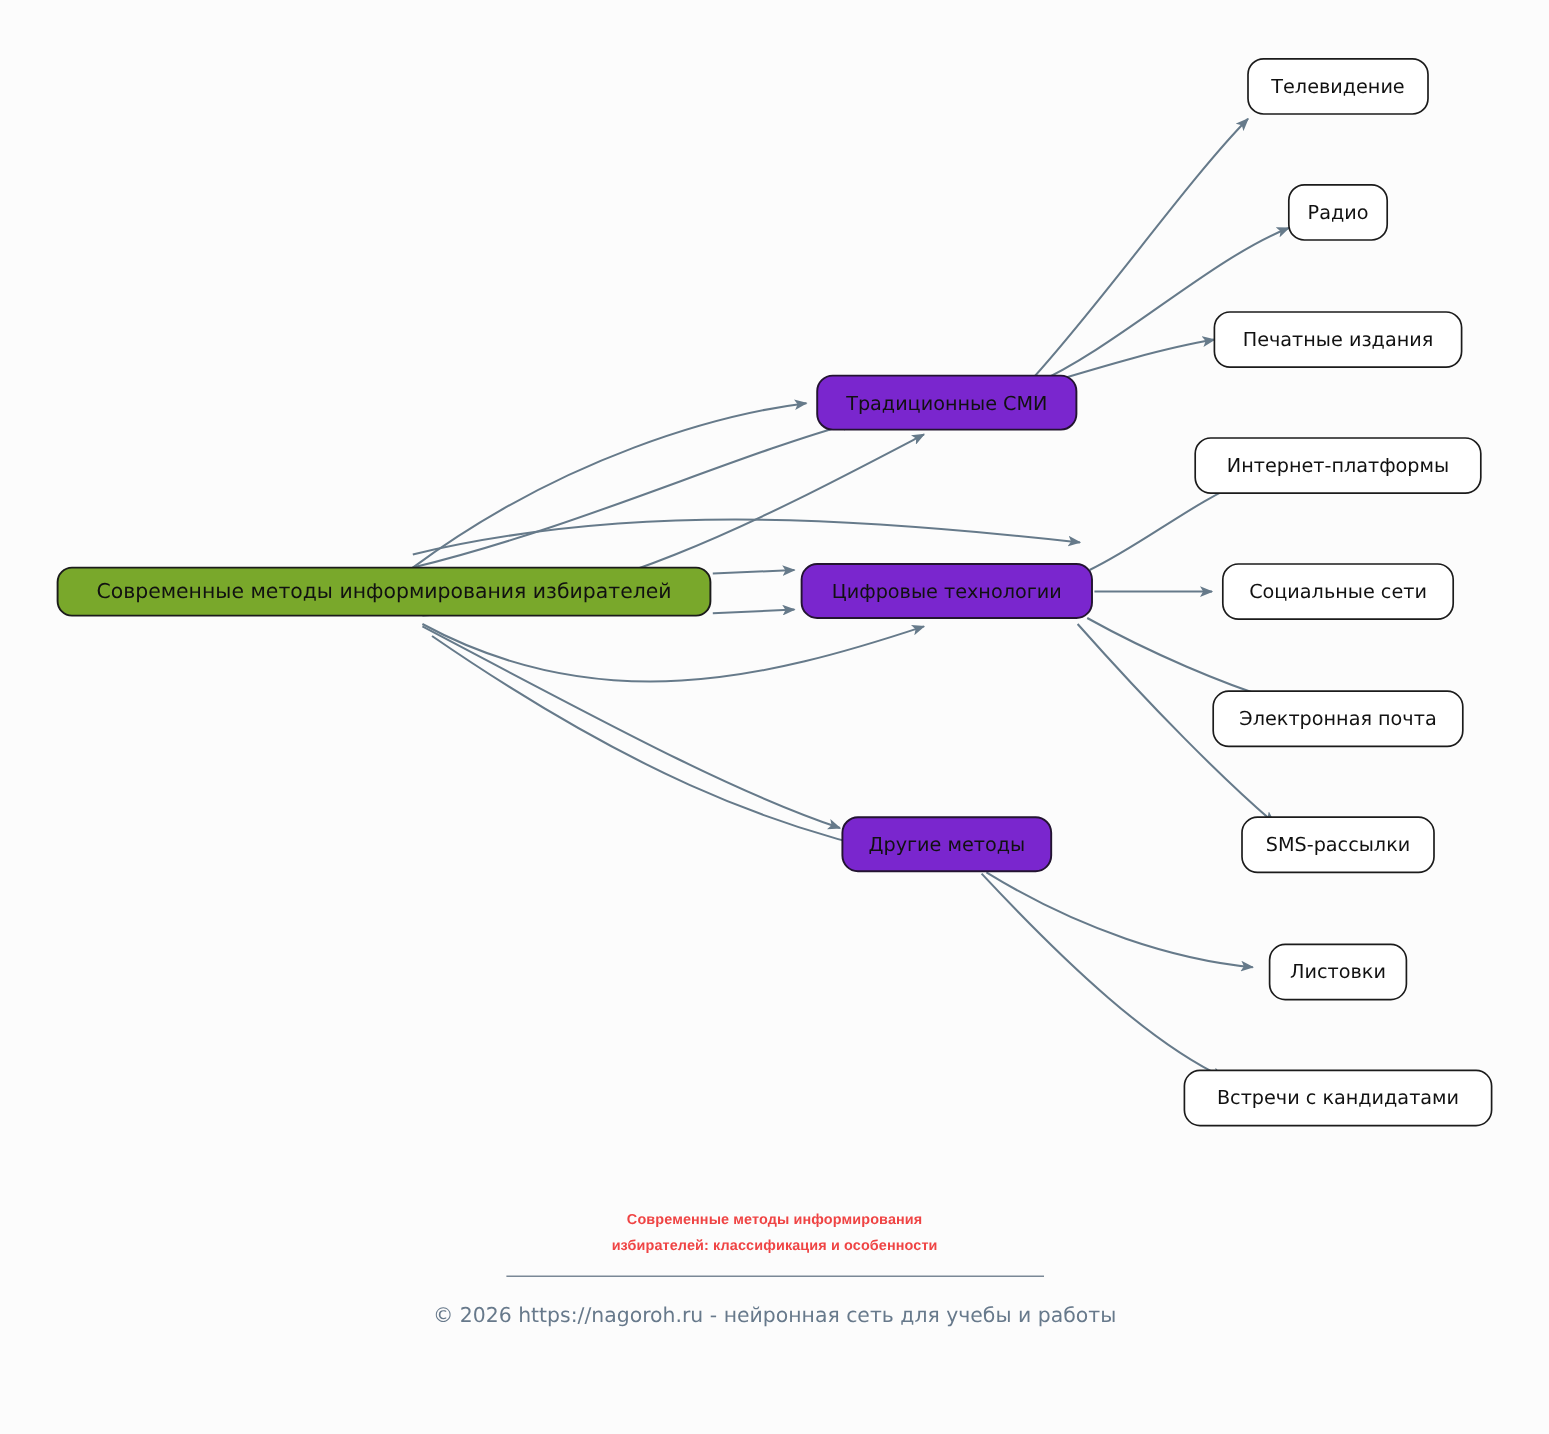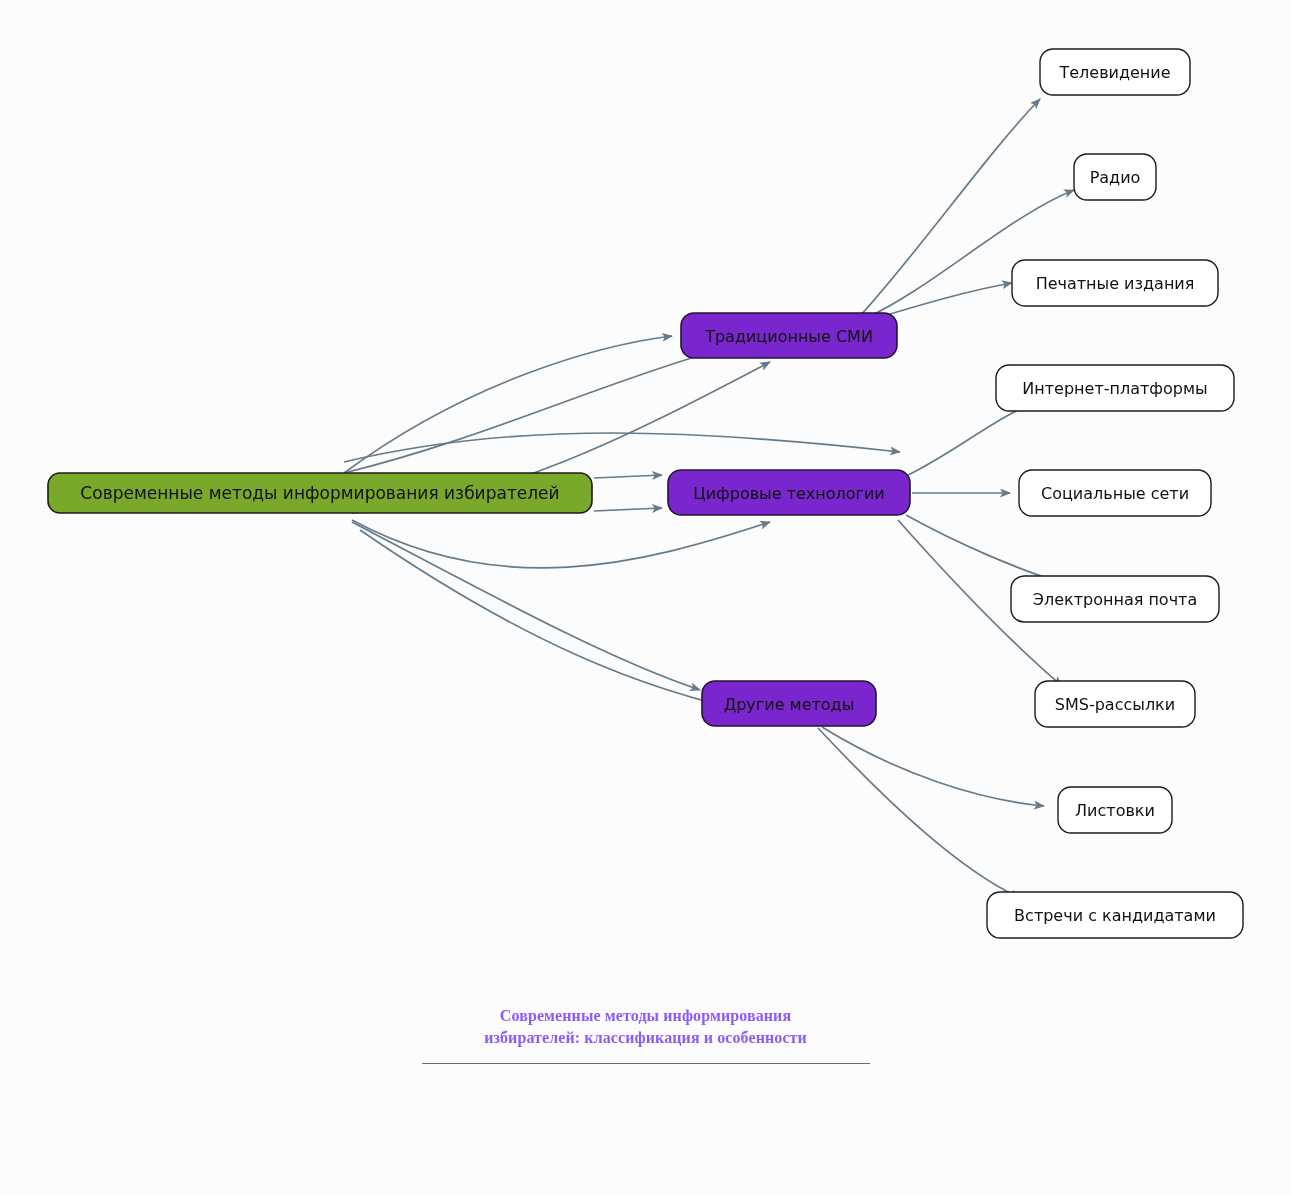--- a/index.html
+++ b/index.html
@@ -54,25 +54,25 @@
   .arrowhead { fill: #667a8a; }
 
   #footer {
     position: absolute;
     left: 0;
     top: 1005px;
     width: 1291px;
     text-align: center;
   }
   #footer-title {
-    font-family: Liberation Serif, serif;
+    font-family: Liberation Sans, sans-serif;
     font-weight: bold;
-    font-size: 16px;
+    font-size: 12px;
     line-height: 22px;
-    color: #8b5cf6;
+    color: #ef4444;
     white-space: pre-line;
     letter-spacing: 0.1px;
   }
   #footer-divider {
     width: 448px;
     height: 0;
     margin: 14px auto 0 auto;
     border-top: 1.6px solid #5a6b7d;
   }
   #footer-copyright {
@@ -187,15 +187,16 @@
         <rect class="shape-leaf" x="987" y="892" width="256" height="46" rx="13" ry="13"></rect>
         <text class="node-label node-leaf-label" x="1115" y="916">Встречи с кандидатами</text>
       </g>
     </g>
   </svg>
 
   <div id="footer">
     <div id="footer-title">Современные методы информирования
 избирателей: классификация и особенности</div>
     <div id="footer-divider"></div>
+    <div id="footer-copyright">© 2026 https://nagoroh.ru - нейронная сеть для учебы и работы</div>
   </div>
 
 </div>
 
 </body></html>

